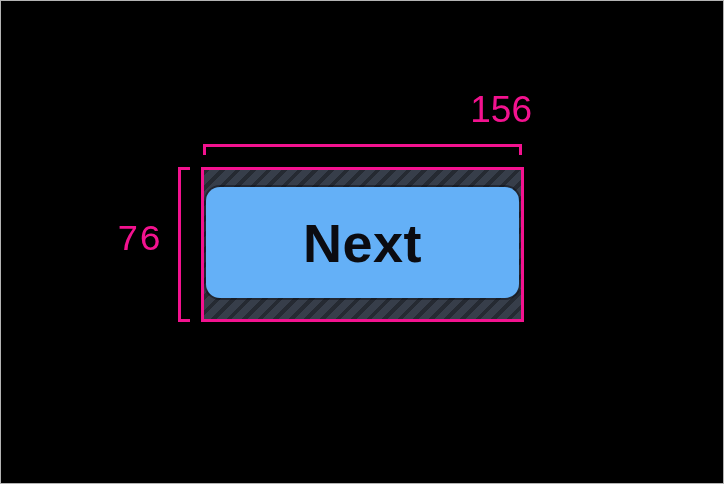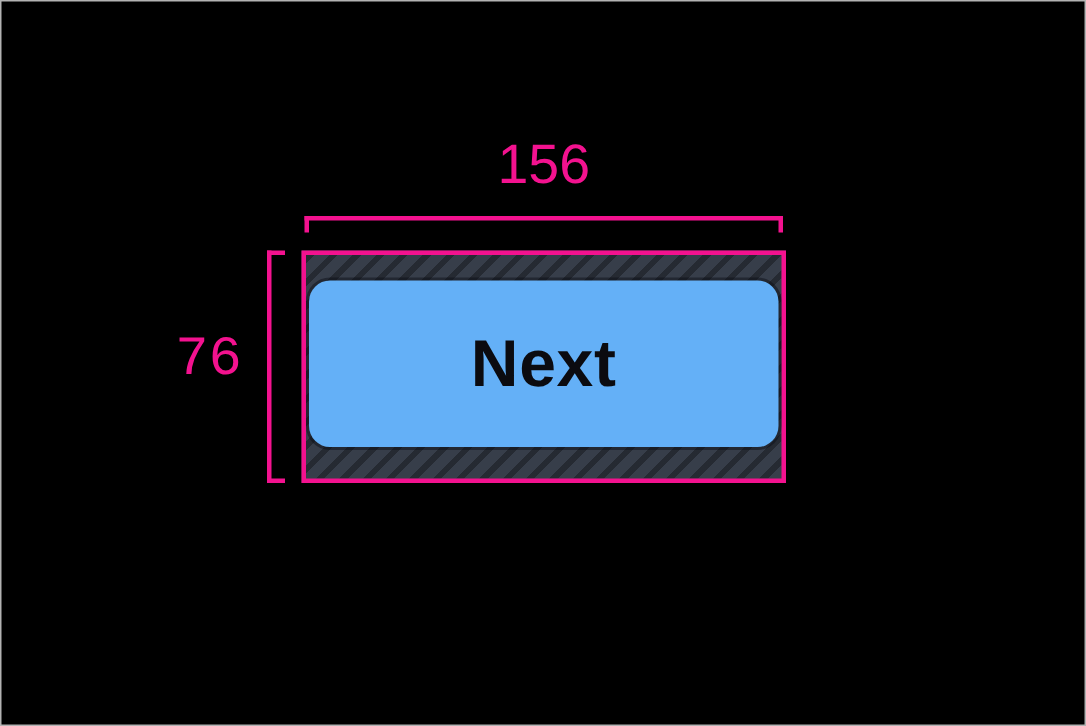--- a/index.html
+++ b/index.html
@@ -49,43 +49,43 @@
     border-radius: 14px;
     box-shadow: 0 0 0 2px rgba(8, 12, 20, 0.45);
     display: flex;
     align-items: center;
     justify-content: center;
     cursor: pointer;
     padding: 0;
   }
   .next-button-label {
     color: var(--button-text, #0b0b10);
-    font-size: 44px;
+    font-size: 54px;
     font-weight: 700;
     line-height: 1;
     letter-spacing: 0.5px;
   }
 
   
   .width-bracket {
     position: absolute;
     left: 202px;
     top: 143px;
     width: 319px;
     height: 11px;
     border-top: 3px solid var(--accent-pink, #f3128f);
     border-left: 3px solid var(--accent-pink, #f3128f);
     border-right: 3px solid var(--accent-pink, #f3128f);
   }
   .width-label {
     position: absolute;
-    left: 202px;
+    left: 212px;
     top: 90px;
     width: 319px;
-    text-align: center;
+    text-align: right;
     color: var(--accent-pink, #f3128f);
     font-size: 37px;
     font-weight: 400;
     line-height: 1;
   }
 
   
   .height-bracket {
     position: absolute;
     left: 177px;

